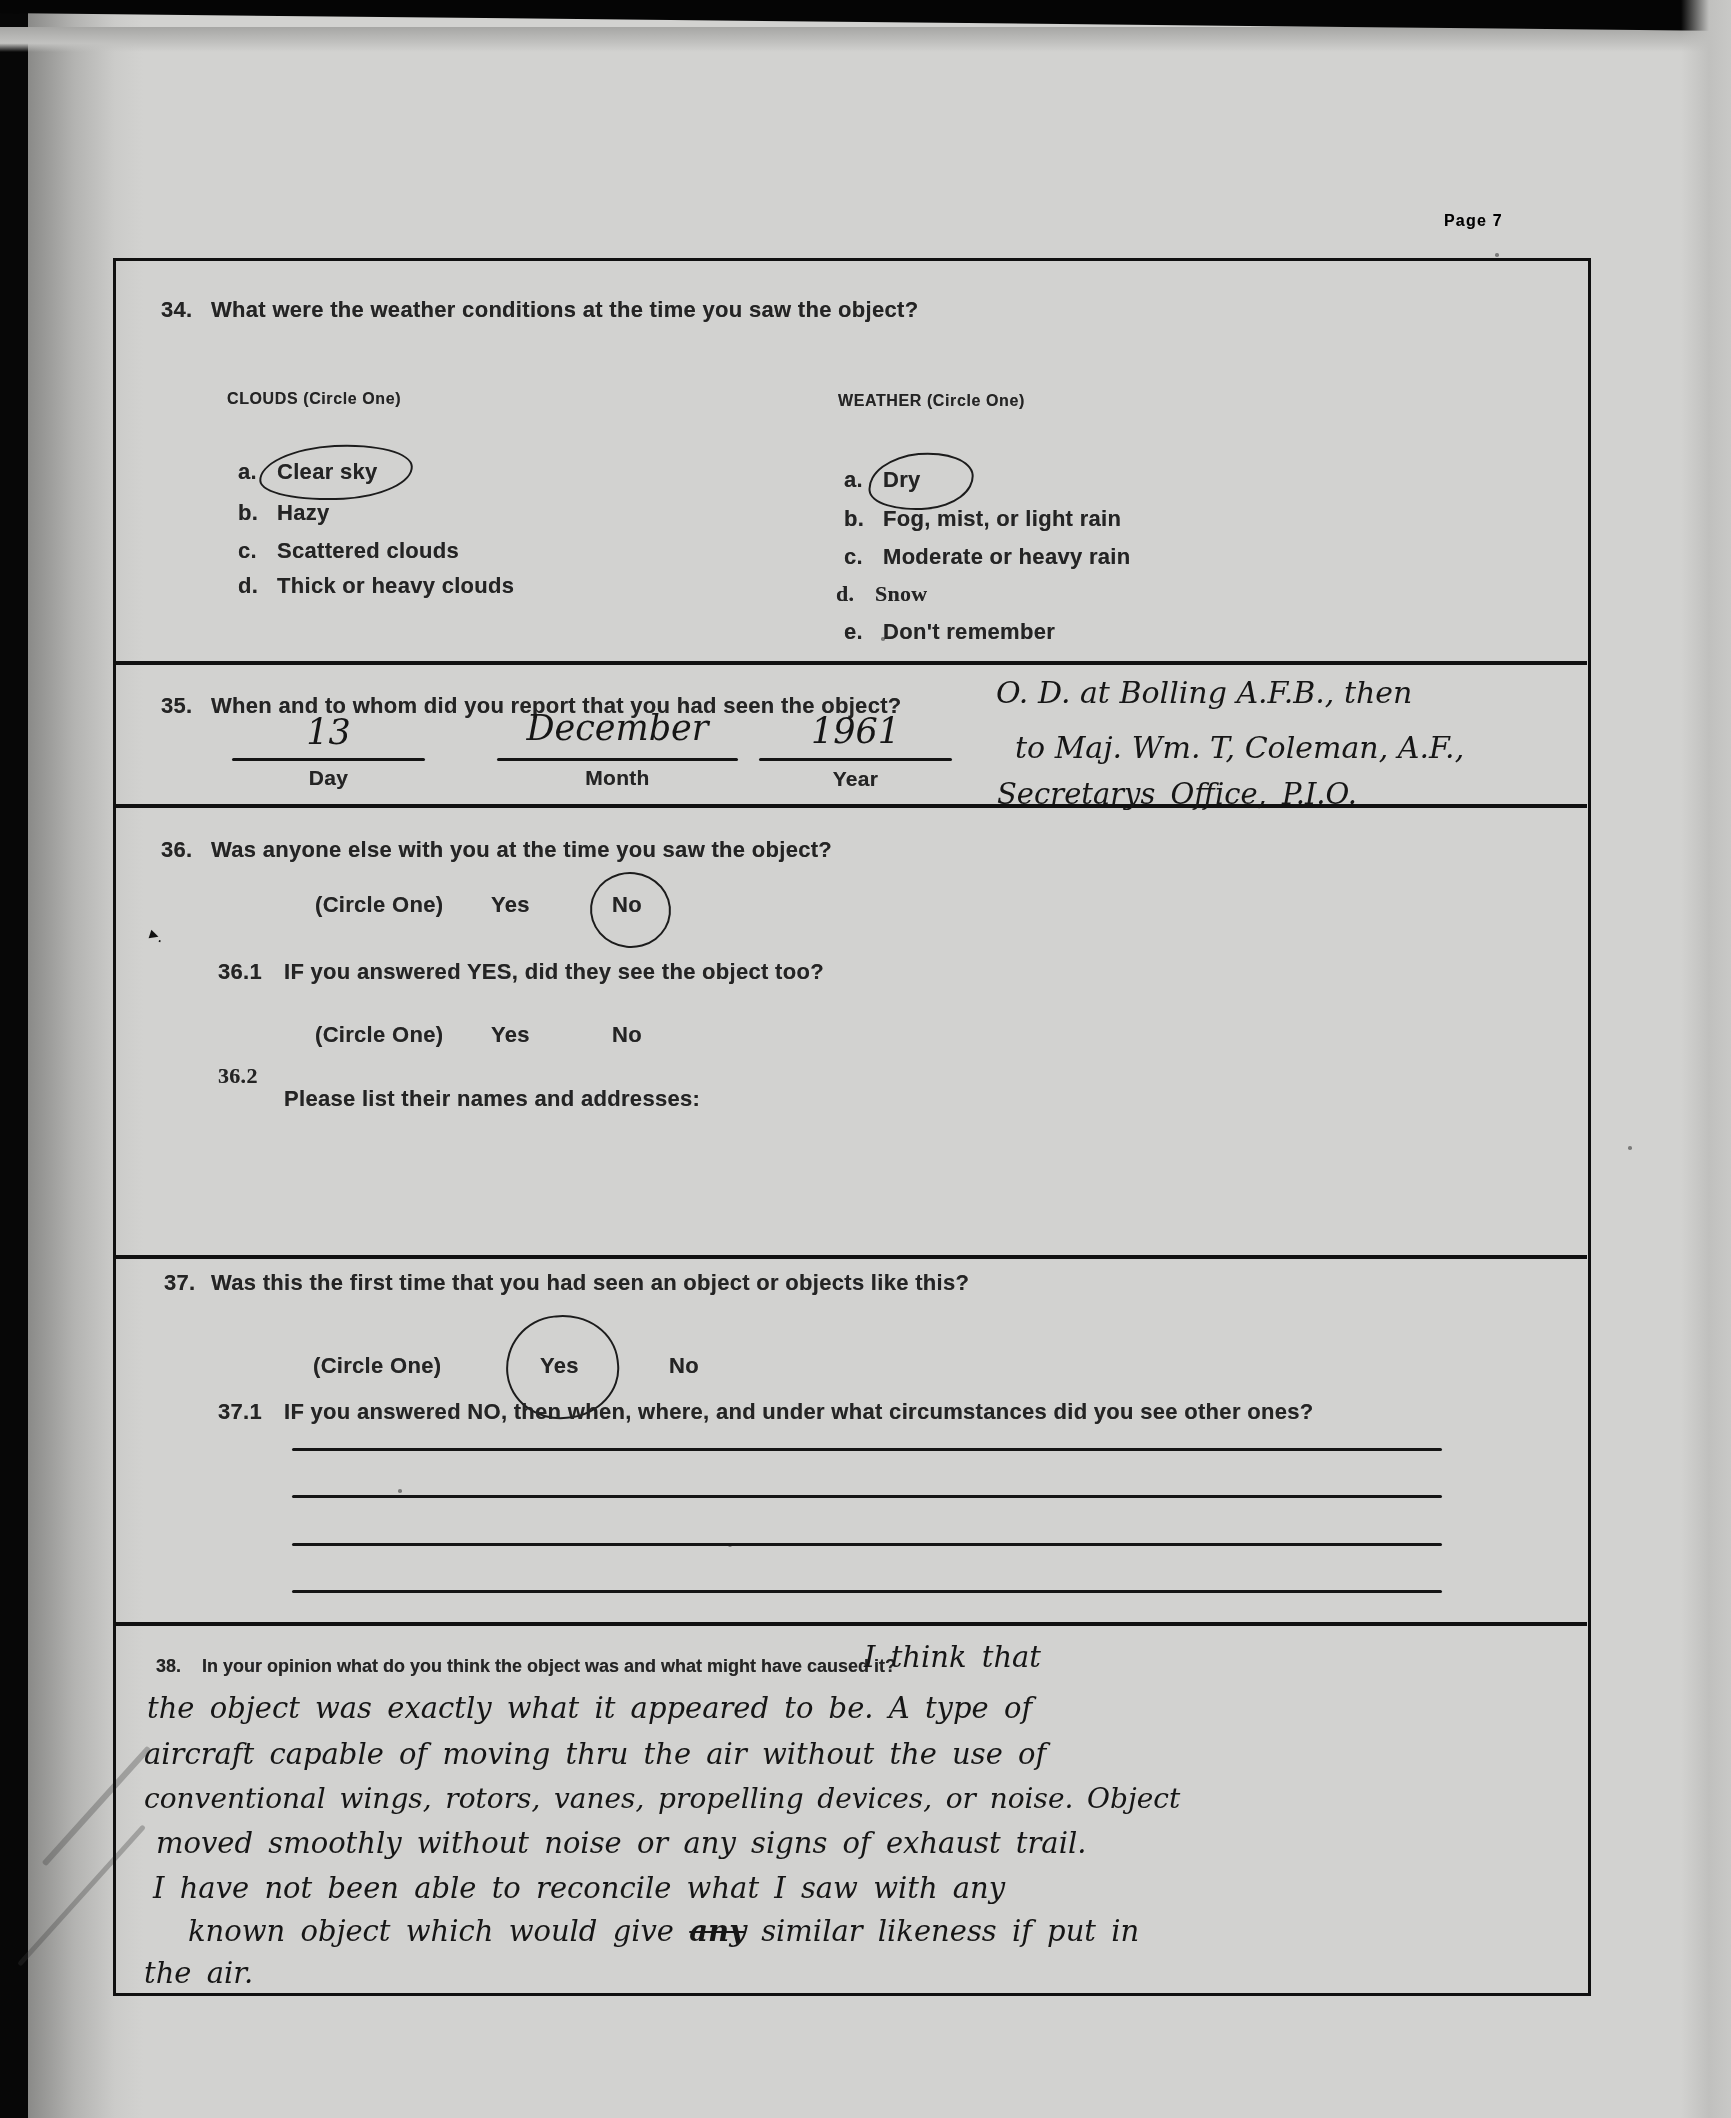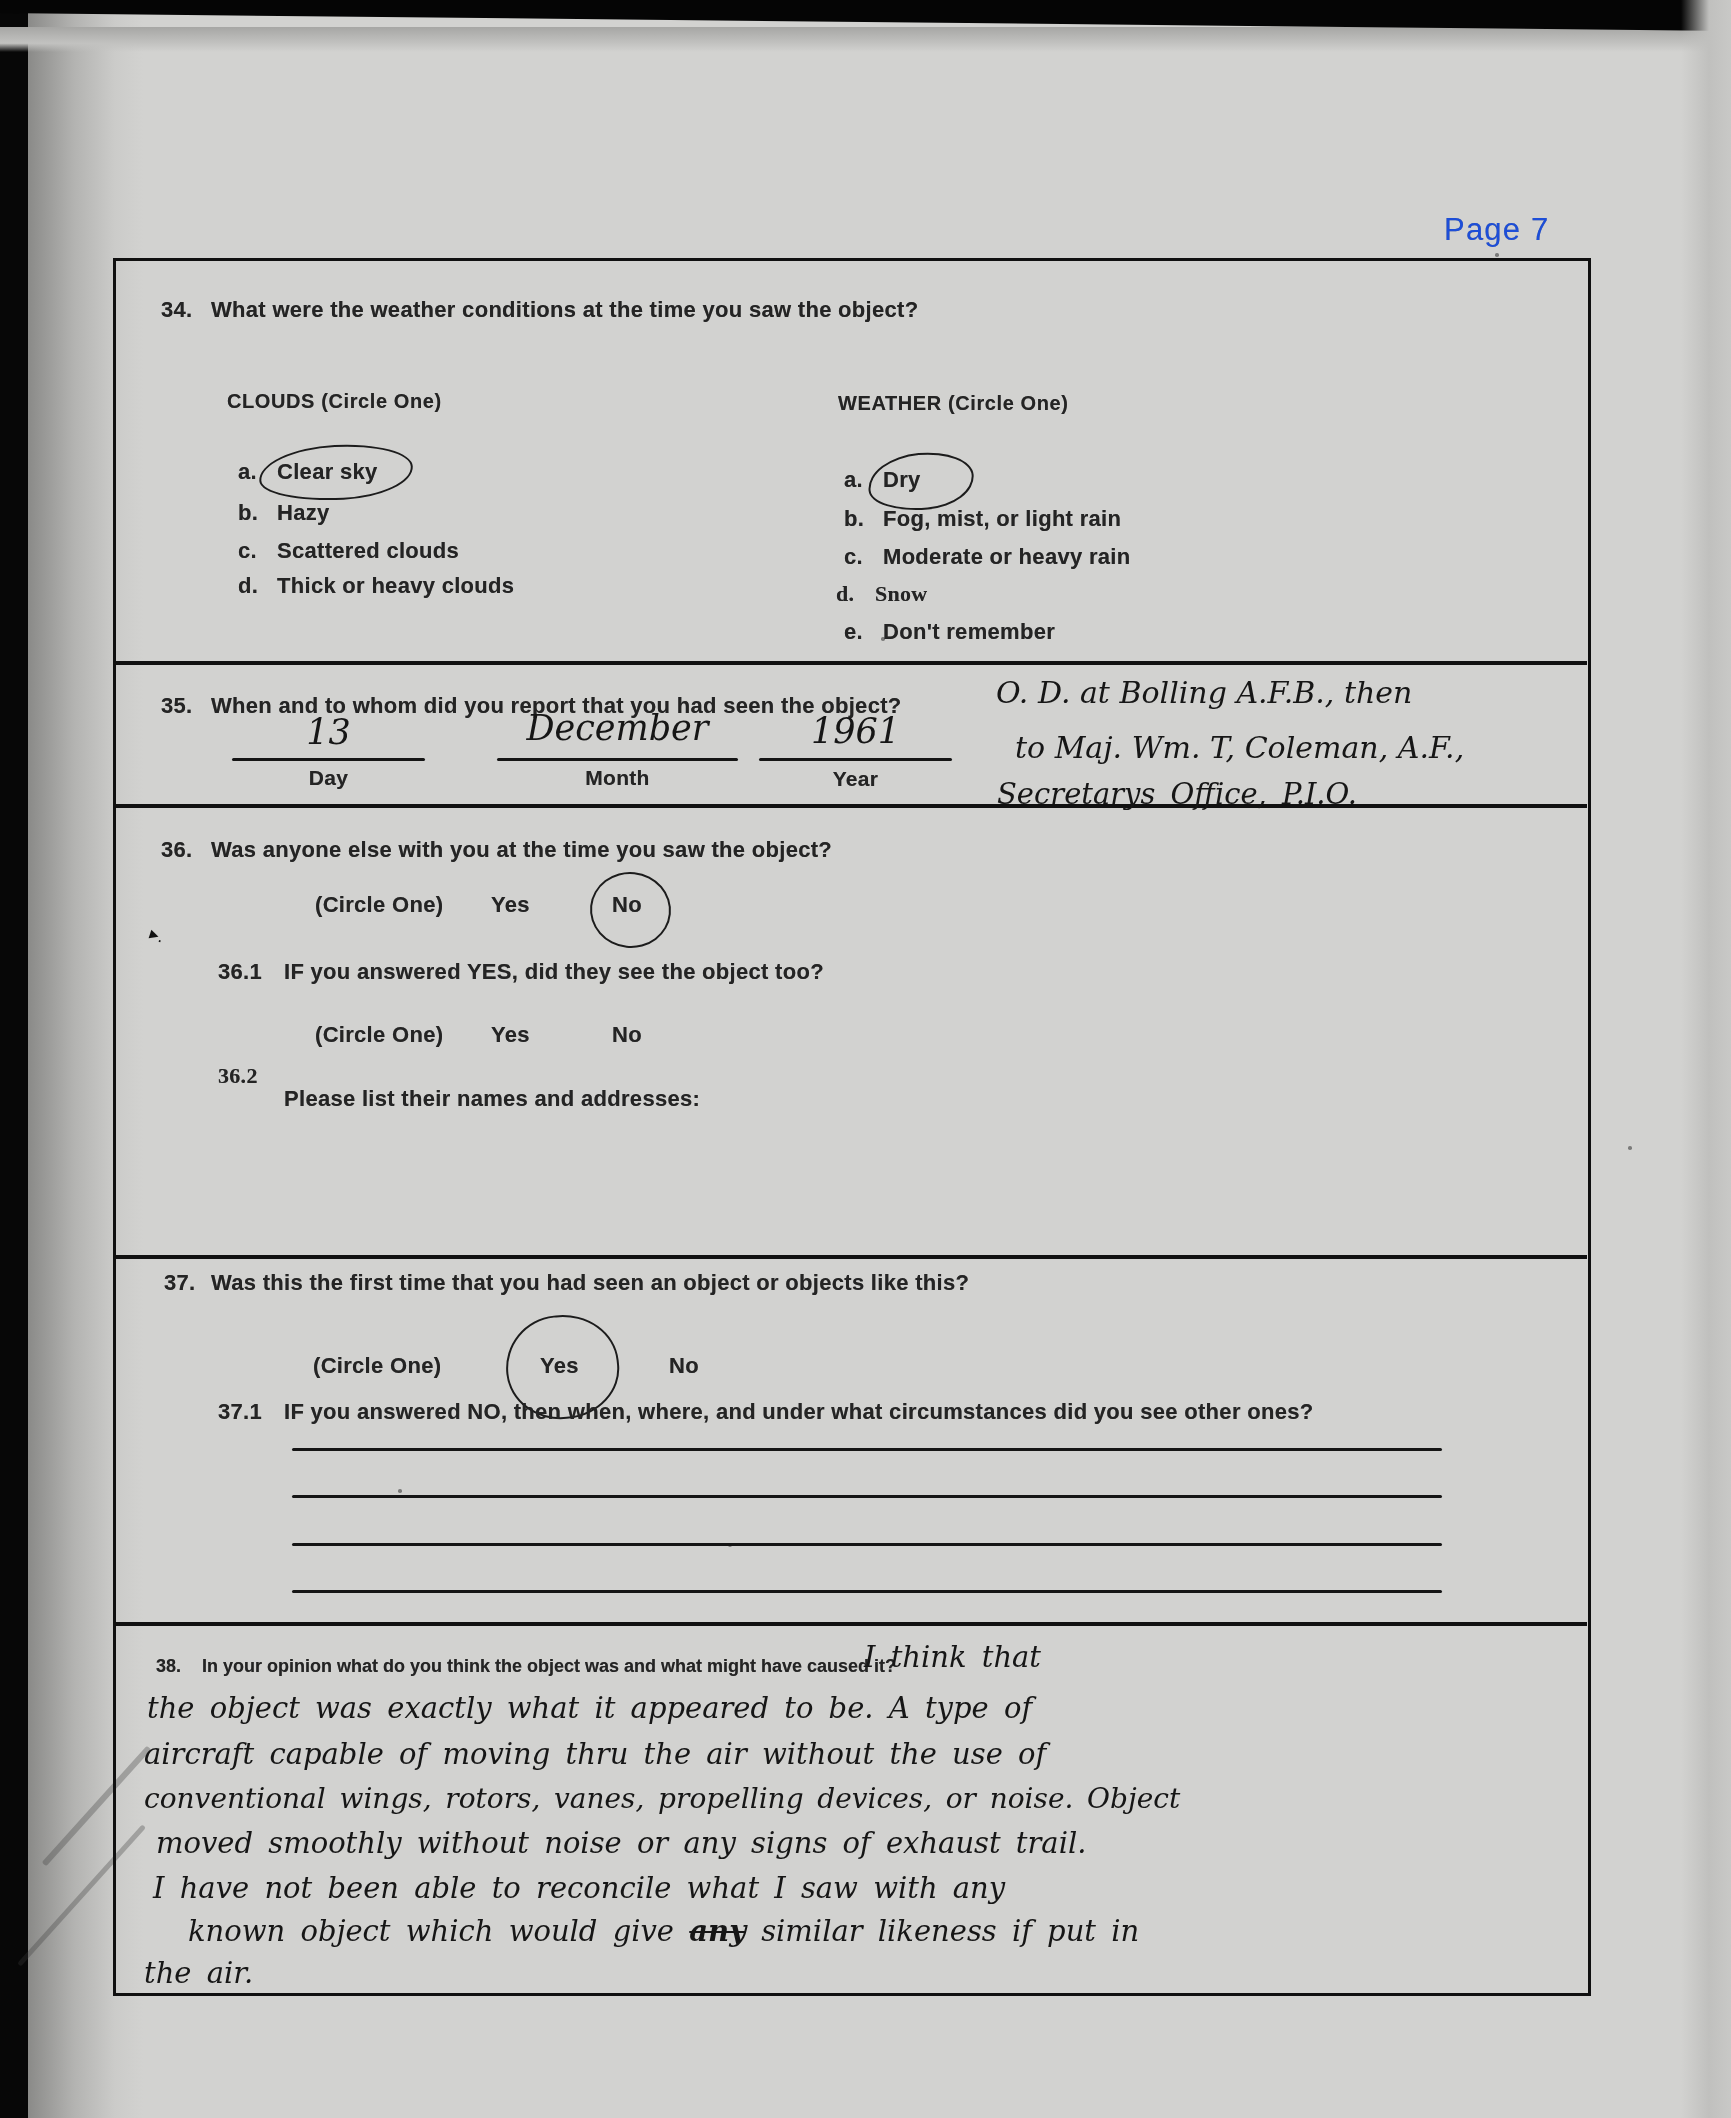--- a/index.html
+++ b/index.html
@@ -15,37 +15,37 @@
   .edge-top-grad{left:0;top:26.5px;width:1732px;height:25px;
       background:linear-gradient(180deg,#a6a6a4 0%,#c2c2c0 65%,rgba(210,210,208,0) 100%);}
   .edge-right-grad{left:1681px;top:0;width:51px;height:2119px;
       background:linear-gradient(90deg,rgba(210,210,208,0) 0%,#c0c0be 55%,#c9c9c7 100%);}
   .streak{background:rgba(60,60,60,.32);border-radius:2.4px;transform:rotate(-48deg);}
   .speck{width:3.6px;height:3.6px;border-radius:50%;background:#333;opacity:.55;}
 
   .typed{font-weight:bold;color:#242424;letter-spacing:0.3px;white-space:nowrap;
          text-shadow:0 0 0.6px rgba(30,30,30,.45);font-size:22px;}
   .typed-sm{font-size:18px;letter-spacing:0;}
-  .heading{font-size:20px;letter-spacing:0.6px;text-align:right;}
+  .heading{font-size:16px;letter-spacing:0.6px;text-align:right;}
   .hw{font-family:"DejaVu Serif",serif;font-style:italic;color:#161616;white-space:nowrap;}
   .hw50{font-size:30px;}
   .hw48{font-size:29px;word-spacing:6px;}
   .hw46{font-size:28px;word-spacing:4.8px;}
   .hw-date{font-size:35px;}
   .struck{text-decoration:line-through;text-decoration-thickness:2.4px;font-weight:bold;}
 
   #form-box{left:113px;top:258px;width:1478px;height:1738px;border:3.6px solid #101010;
             box-sizing:border-box;}
   .divider{left:0;width:1471px;height:3.6px;background:#111;}
   .blank-line{height:3px;background:#151515;border-radius:1.8px;}
   .u-line{height:3px;background:#151515;border-radius:1.8px;}
   .date-slot{text-align:center;}
   .circle{border:2.4px solid #1c1c1c;border-radius:50% 50% 46% 54%/58% 46% 54% 42%;}
   .opt-letter{display:inline-block;width:39px;}
-  .page-label{font-weight:normal;color:#1d4ed8;font-size:31px;letter-spacing:1.2px;
+  .page-label{font-weight:bold;color:#000000;font-size:16px;letter-spacing:1.2px;
               text-shadow:0 0 0.6px rgba(30,30,30,.4);}
   .ink-mark{font-size:18px;color:#111;transform:rotate(18deg);}
 </style>
 </head>
 <body>
 
 <div id="page">
 
   <div class="abs edge-left-grad"></div>
   <div class="abs edge-left-black"></div>

